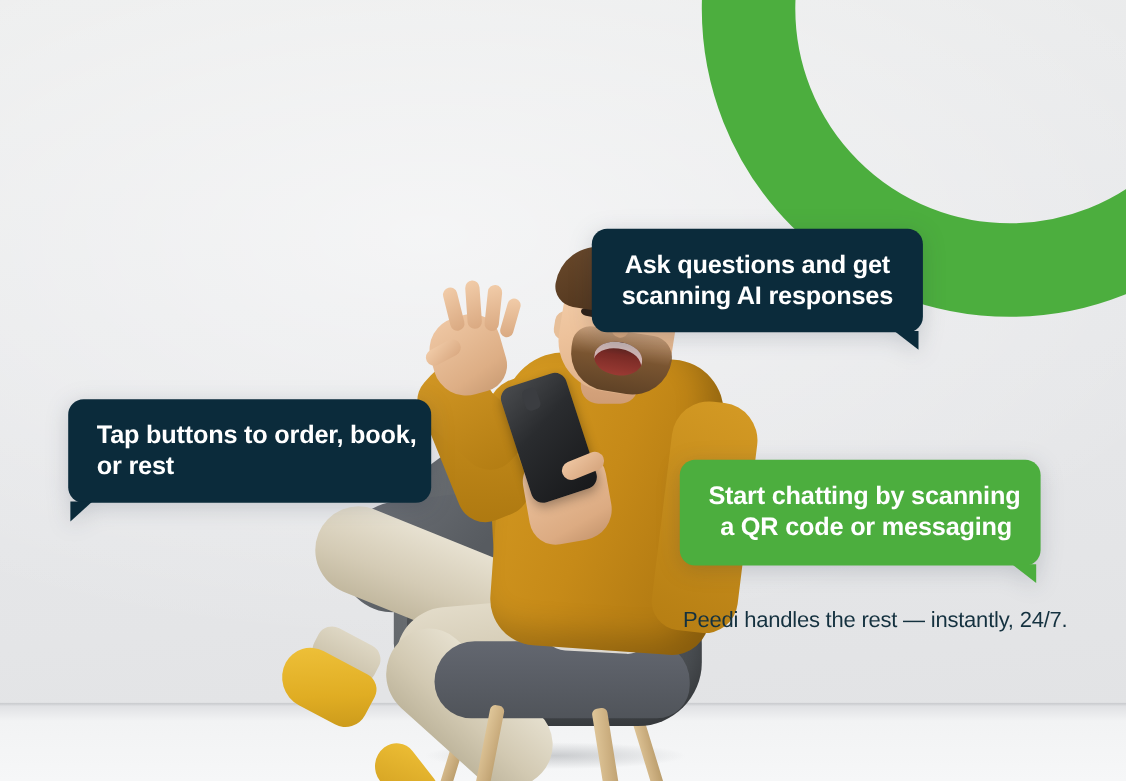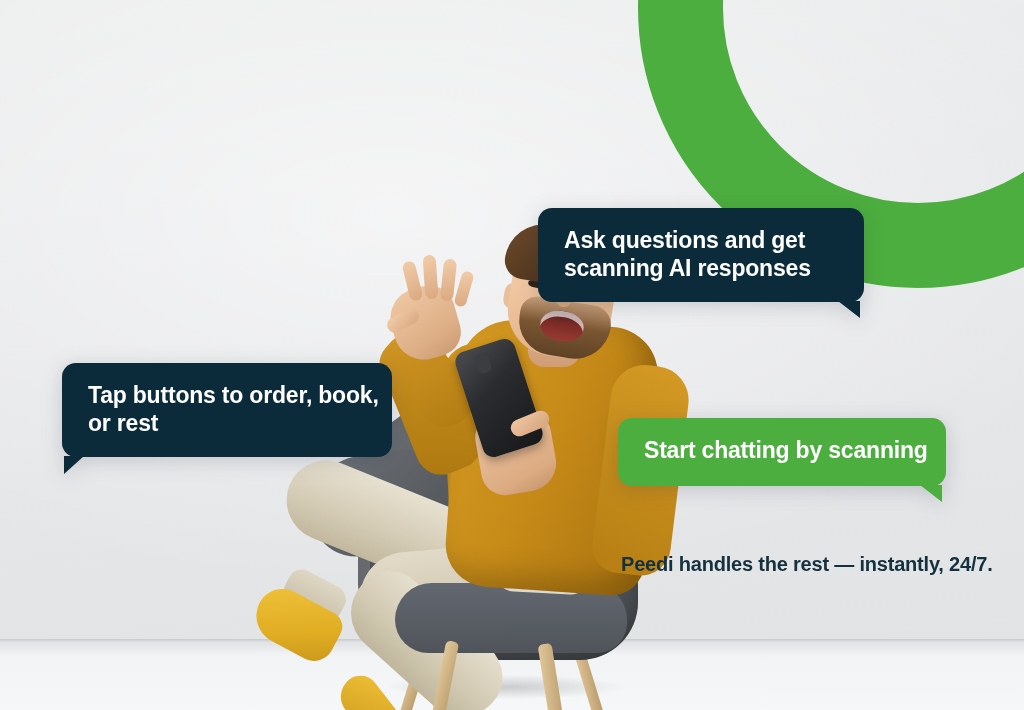--- a/index.html
+++ b/index.html
@@ -266,27 +266,27 @@
     right:4px; bottom:-16px;
     border-right:22px solid #0b2b3b;
     border-bottom:17px solid transparent;
   }
   .tail-br-green {
     right:4px; bottom:-16px;
     border-right:22px solid #4cae3e;
     border-bottom:17px solid transparent;
   }
 
-  #bubble-ask   { left:538px; top:208px;  width:326px; font-size:23px; }
+  #bubble-ask   { left:538px; top:208px;  width:301px; font-size:23px;text-align:center; }
   #bubble-tap   { left:62px;  top:363px;  width:330px; font-size:23px; }
   #bubble-start { left:618px; top:418px;  width:328px; font-size:23px; padding-bottom:22px;text-align:right; }
 
   #caption {
     position:absolute; left:621px; top:553px;
-    font-size:20px; font-weight:700; color:#14313f;
+    font-size:20px; font-weight:400; color:#14313f;
     letter-spacing:-.2px; white-space:nowrap;
   }
 </style>
 </head>
 <body>
 
 <div id="stage">
 
   <div class="wall"></div>
   <div class="floor"></div>
@@ -355,18 +355,19 @@
   </div>
 
   <div id="bubble-tap" class="bubble bubble-dark">
     <span class="line">Tap buttons to order, book,</span>
     <span class="line">or rest</span>
     <span class="tail tail-bl"></span>
   </div>
 
   <div id="bubble-start" class="bubble bubble-green">
     <span class="line">Start chatting by scanning</span>
+    <span class="line">a QR code or messaging</span>
     <span class="tail tail-br-green"></span>
   </div>
 
   <div id="caption">Peedi handles the rest — instantly, 24/7.</div>
 
 </div>
 
 </body></html>

